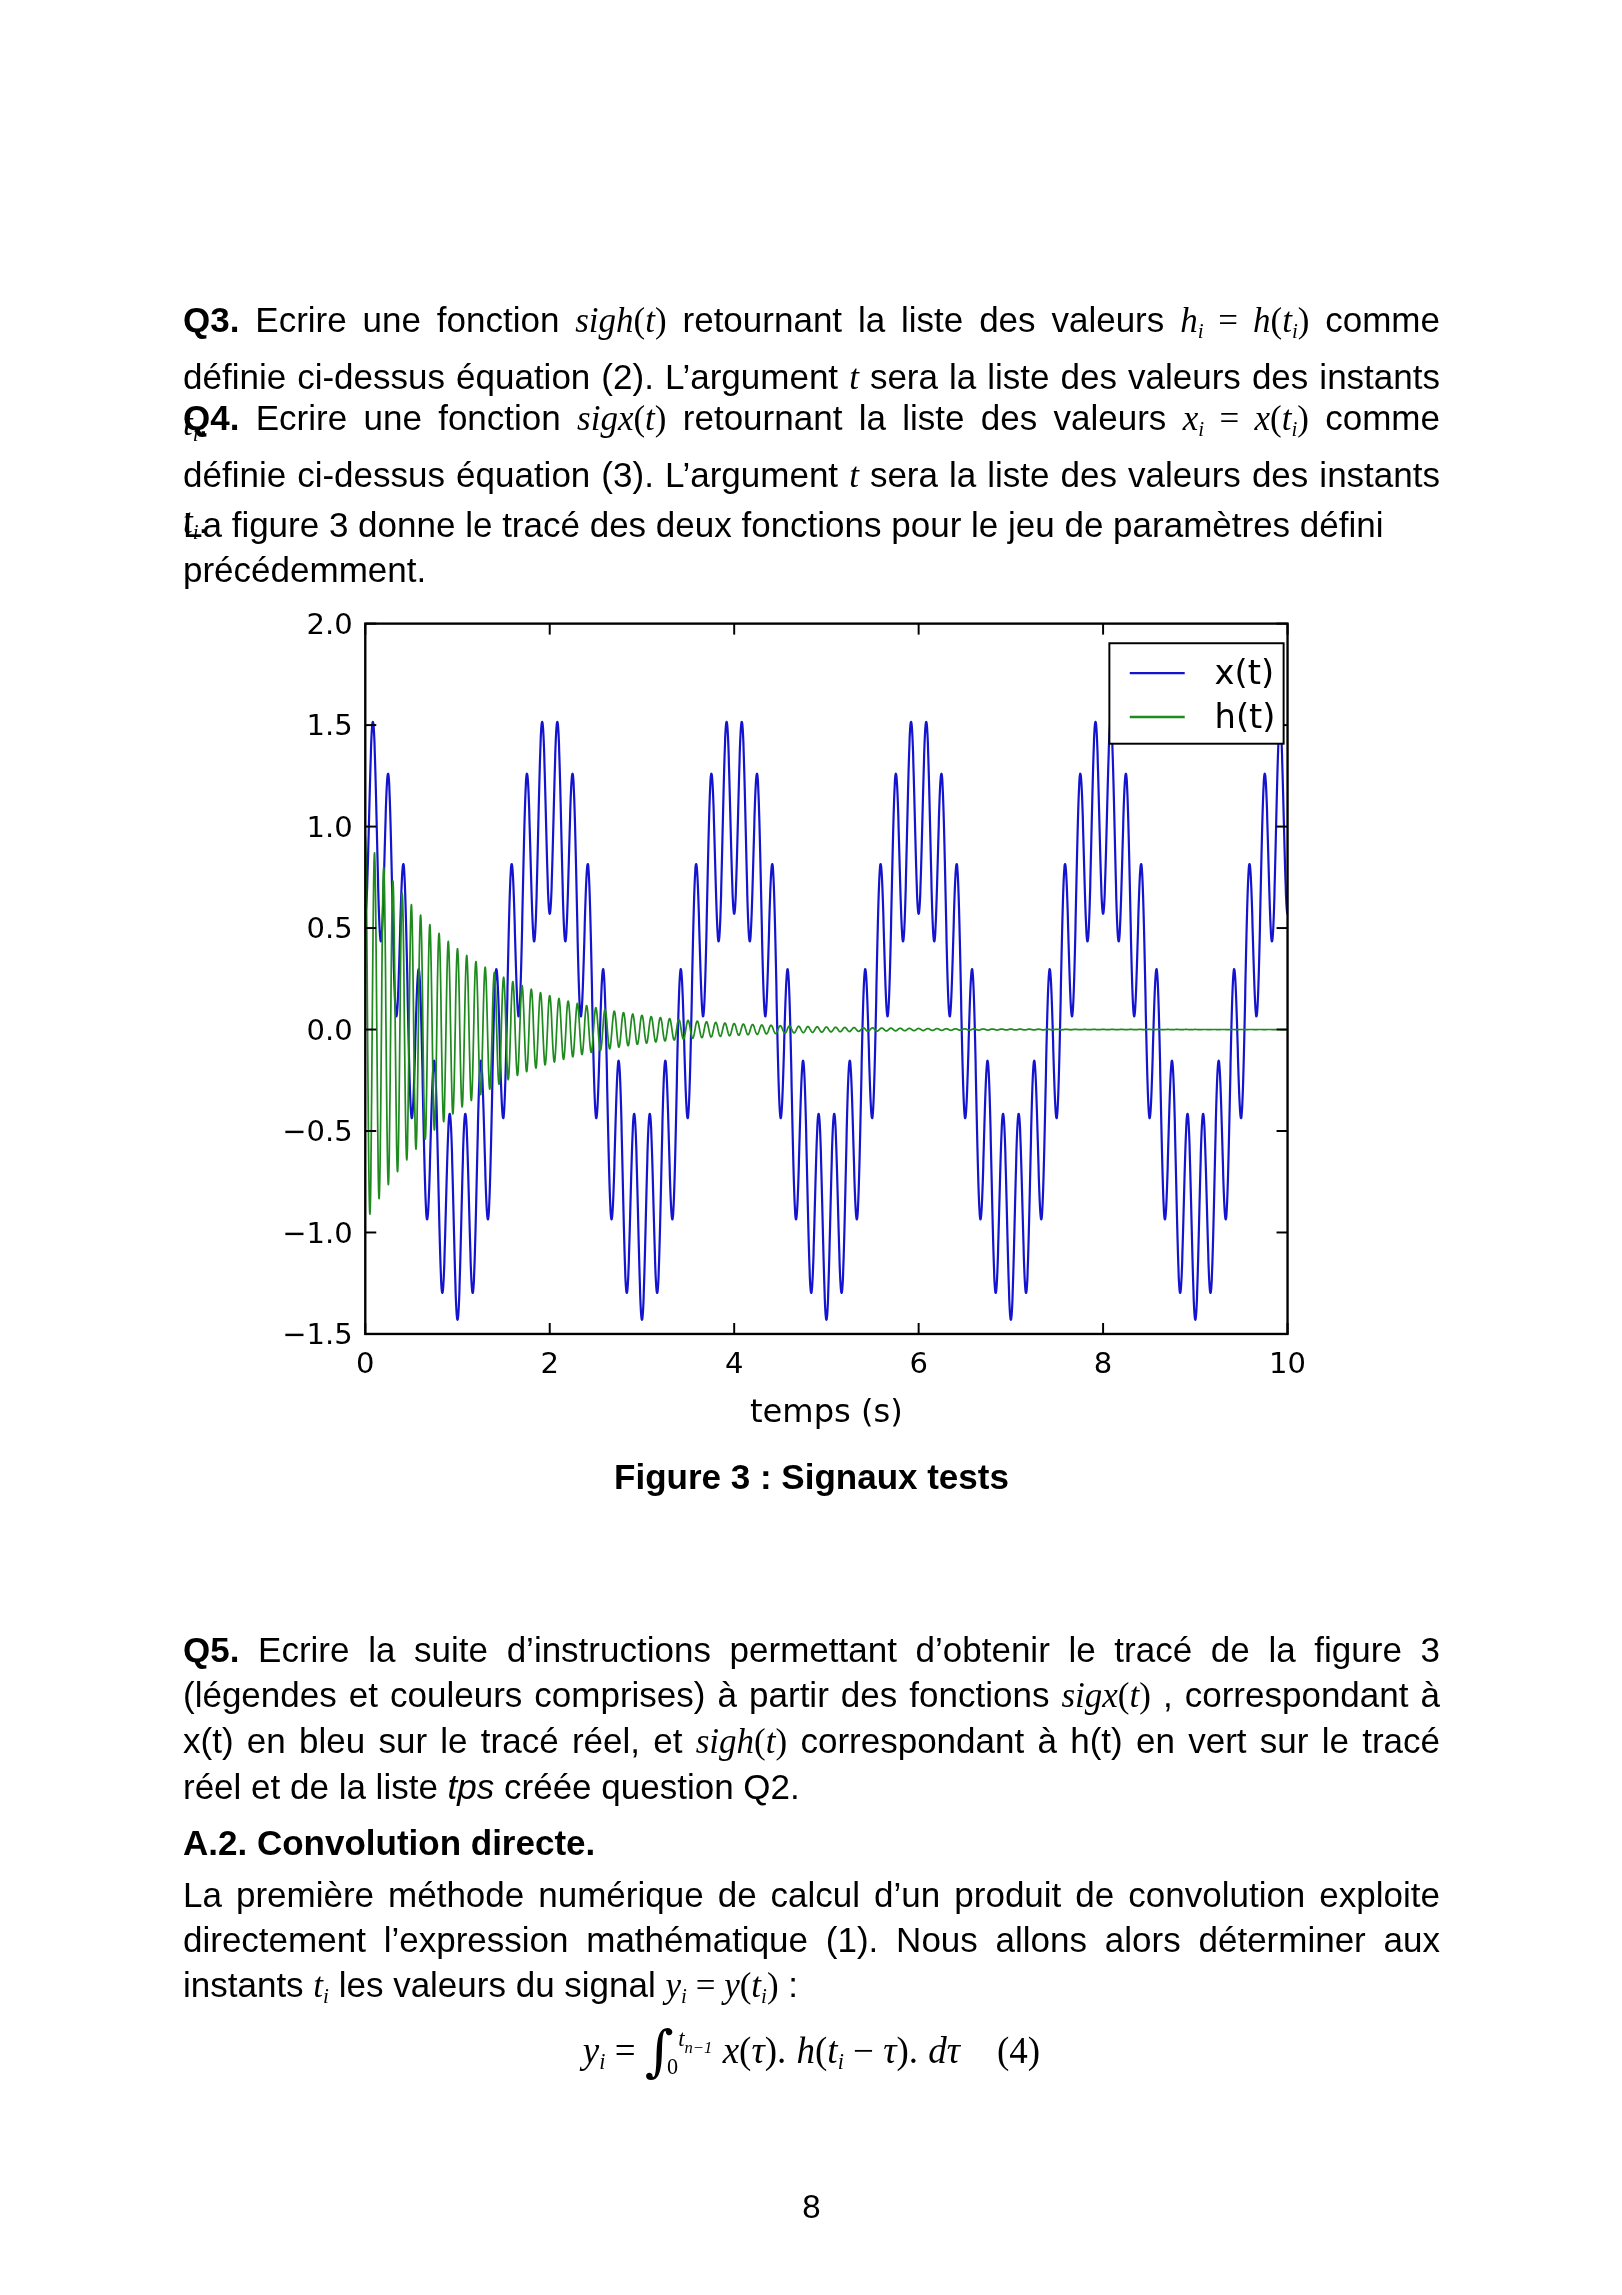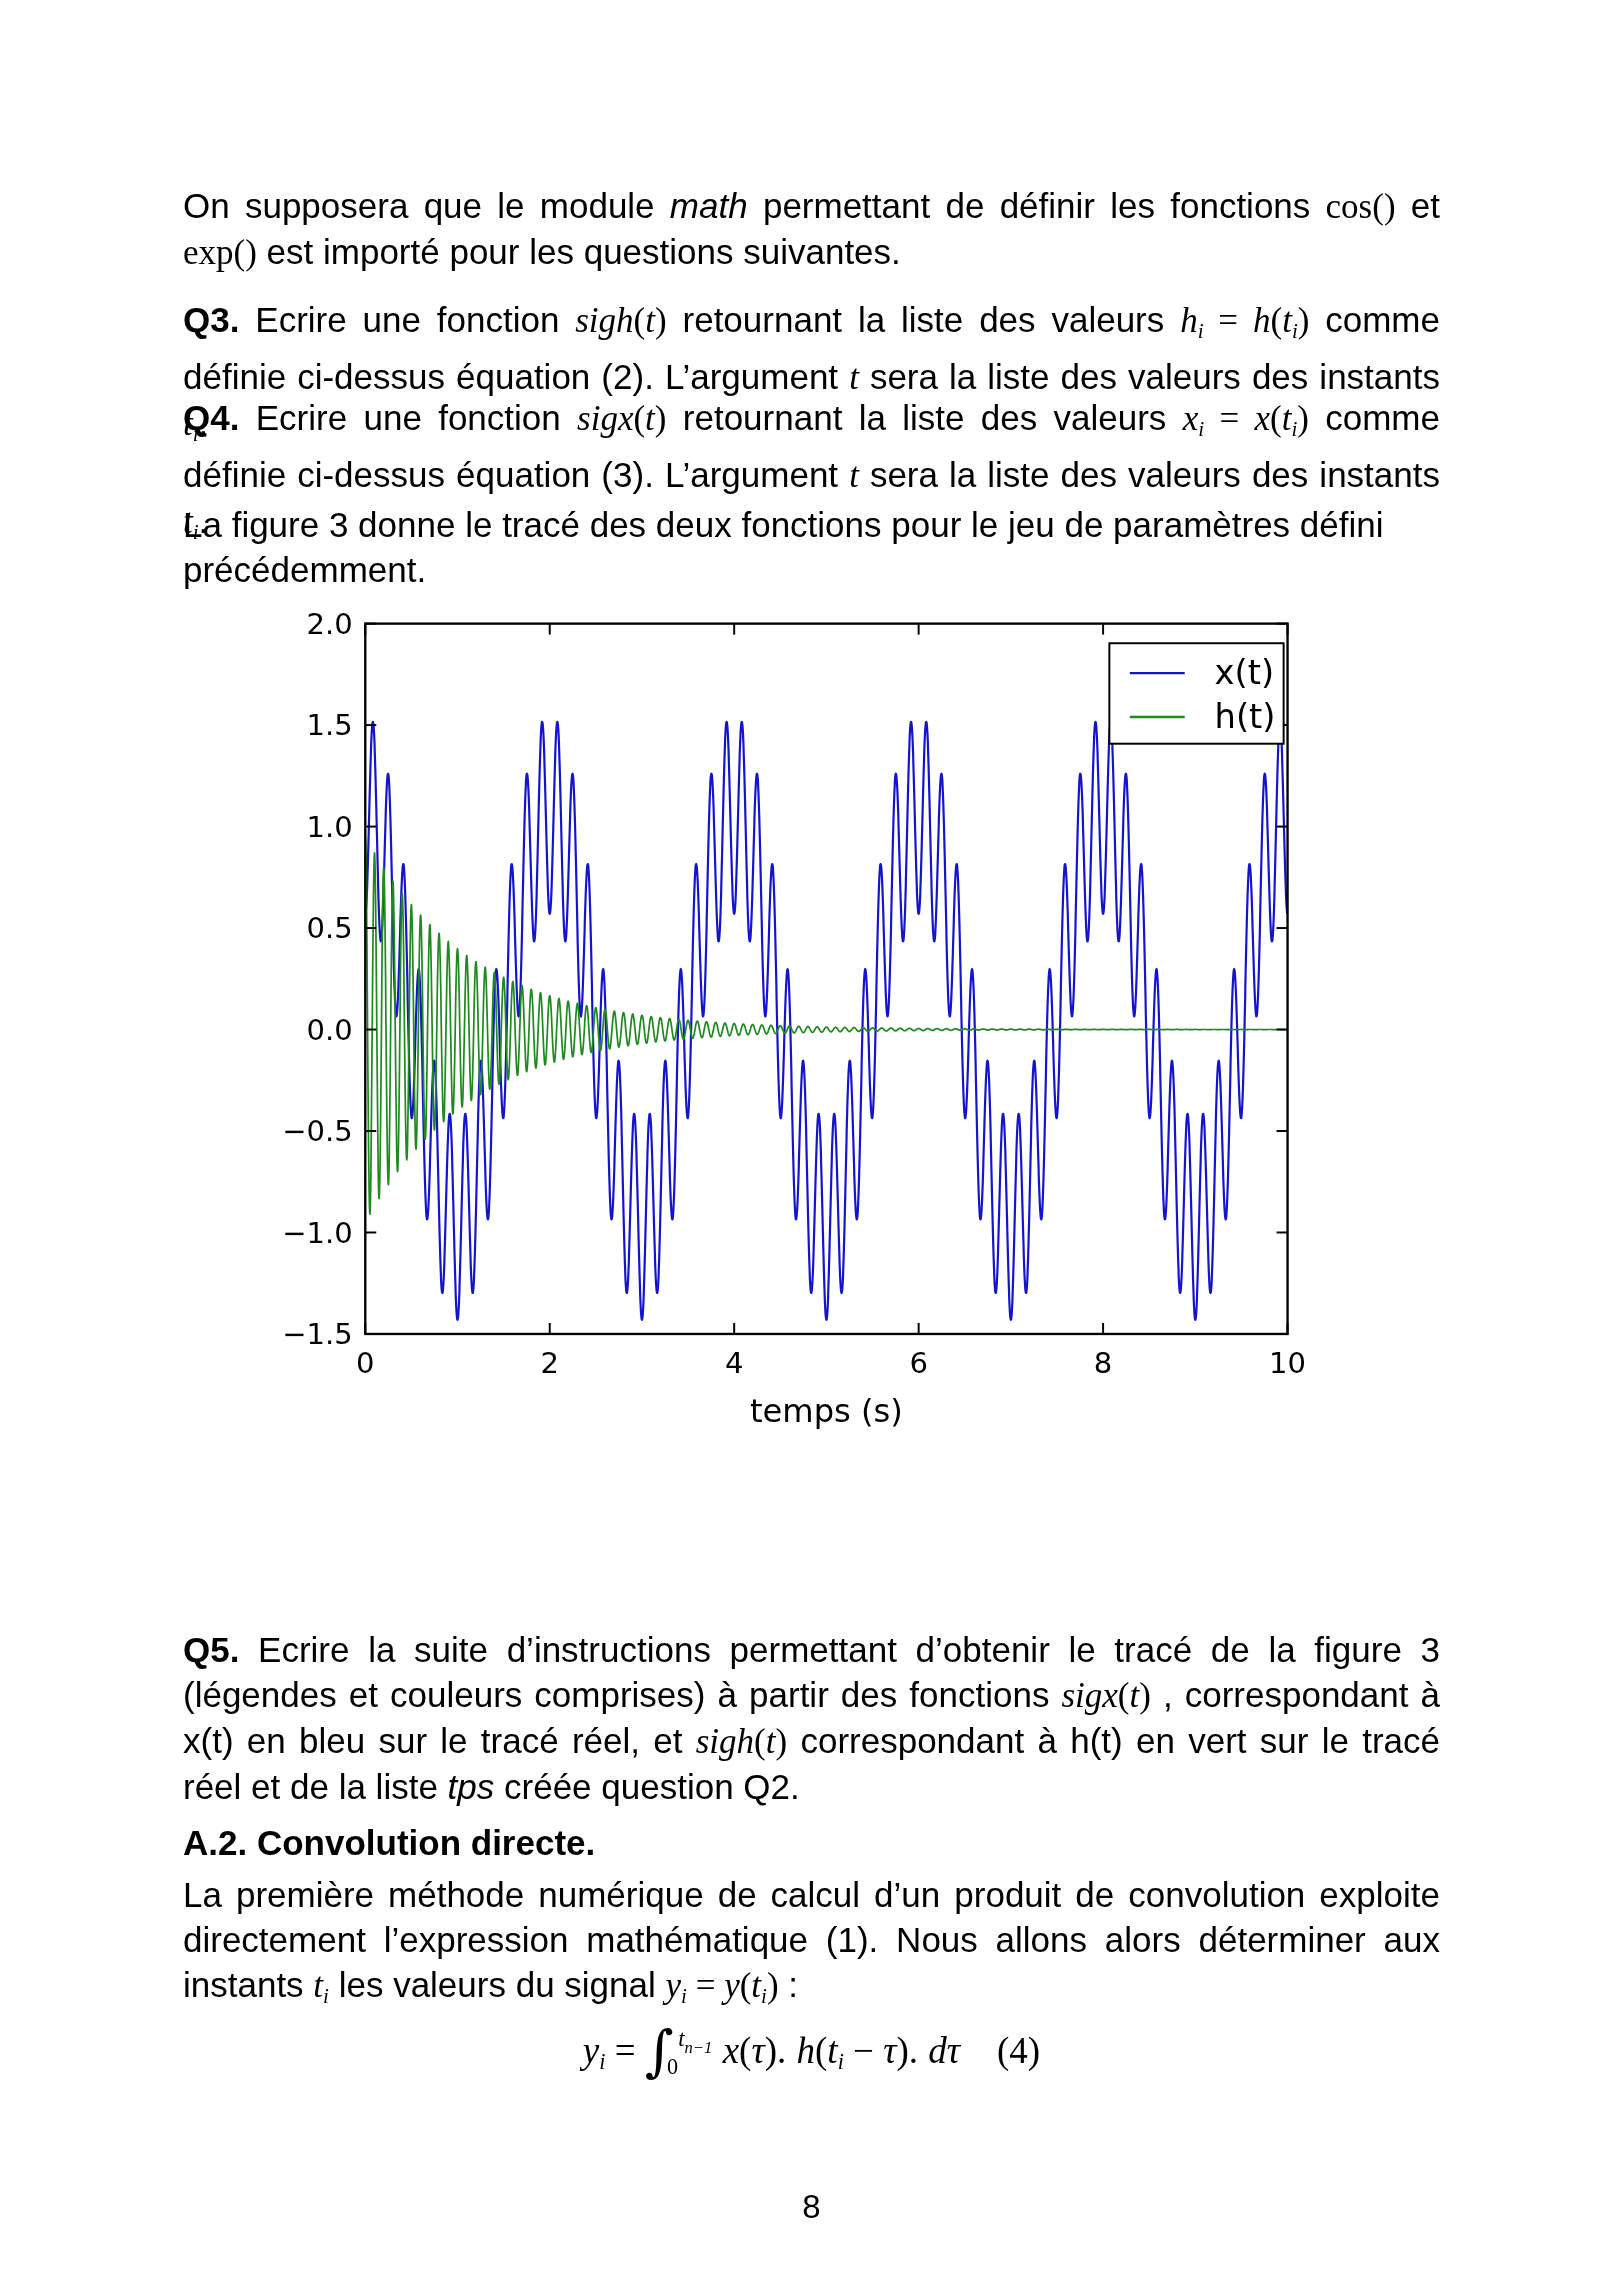--- a/index.html
+++ b/index.html
@@ -34,21 +34,20 @@
   .equation{font-size:37px;white-space:pre-wrap;}
   .caption{font-weight:bold;}
   .pagenum{font-size:33px;}
   svg text{font-family:"DejaVu Sans",sans-serif;}
 </style>
 </head>
 <body>
 
 <div class="page">
 
-  <div class="block" style="top:183px"><span class="r-n">On supposera que le module </span><span class="r-i">math</span><span class="r-n"> permettant de définir les fonctions </span><span class="r-mr">cos()</span><span class="r-n"> et </span><span class="r-mr">exp()</span><span class="r-n"> est importé pour les questions suivantes.</span></div>
 
   <div class="block" style="top:297px"><span class="r-b">Q3.</span><span class="r-n"> Ecrire une fonction </span><span class="r-m">sigh</span><span class="r-mr">(</span><span class="r-m">t</span><span class="r-mr">)</span><span class="r-n"> retournant la liste des valeurs  </span><span class="r-m">h</span><span class="r-msub">i</span><span class="r-mr"> = </span><span class="r-m">h</span><span class="r-mr">(</span><span class="r-m">t</span><span class="r-msub">i</span><span class="r-mr">)</span><span class="r-n"> comme définie ci-dessus équation (2). L’argument </span><span class="r-m">t</span><span class="r-n"> sera la liste des valeurs des instants </span><span class="r-m">t</span><span class="r-msub">i</span><span class="r-n">.</span></div>
 
   <div class="block" style="top:395px"><span class="r-b">Q4.</span><span class="r-n"> Ecrire une fonction </span><span class="r-m">sigx</span><span class="r-mr">(</span><span class="r-m">t</span><span class="r-mr">)</span><span class="r-n"> retournant la liste des valeurs  </span><span class="r-m">x</span><span class="r-msub">i</span><span class="r-mr"> = </span><span class="r-m">x</span><span class="r-mr">(</span><span class="r-m">t</span><span class="r-msub">i</span><span class="r-mr">)</span><span class="r-n"> comme définie ci-dessus équation (3). L’argument </span><span class="r-m">t</span><span class="r-n"> sera la liste des valeurs des instants </span><span class="r-m">t</span><span class="r-msub">i</span><span class="r-n">.</span></div>
 
   <div class="block single" style="top:502px"><span class="r-n">La figure 3 donne le tracé des deux fonctions pour le jeu de paramètres défini précédemment.</span></div>
 
   <svg id="chart" style="position:absolute;left:0;top:604px" width="1623" height="832" viewBox="0 0 2067 1060">
       <defs>
         <clipPath id="pc">
@@ -109,20 +108,21 @@
       <text x="1052.5" y="1042" text-anchor="middle" font-size="41" fill="#000">temps (s)</text>
       <g>
         <rect x="1413" y="50" width="222" height="128" fill="#fff" stroke="#000" stroke-width="2.5"></rect>
         <line x1="1439" y1="88" x2="1509" y2="88" stroke="#1414cf" stroke-width="3"></line>
         <text x="1547" y="102" font-size="43" fill="#000">x(t)</text>
         <line x1="1439" y1="144" x2="1509" y2="144" stroke="#1f8b1f" stroke-width="3"></line>
         <text x="1547" y="158" font-size="43" fill="#000">h(t)</text>
       </g>
     </svg>
 
+  <div class="block center caption" style="top:1454px">Figure 3 : Signaux tests</div>
 
 
   <div class="block" style="top:1627px"><span class="r-b">Q5.</span><span class="r-n"> Ecrire la suite d’instructions permettant d’obtenir le tracé de la figure 3 (légendes et couleurs comprises) à partir des fonctions </span><span class="r-m">sigx</span><span class="r-mr">(</span><span class="r-m">t</span><span class="r-mr">)</span><span class="r-n"> , correspondant à x(t) en bleu sur le tracé réel, et  </span><span class="r-m">sigh</span><span class="r-mr">(</span><span class="r-m">t</span><span class="r-mr">)</span><span class="r-n"> correspondant à h(t) en vert sur le tracé réel et de la liste </span><span class="r-i">tps</span><span class="r-n"> créée question Q2.</span></div>
 
   <div class="block single bold" style="top:1820px">A.2. Convolution directe.</div>
 
   <div class="block" style="top:1872px"><span class="r-n">La première méthode numérique de calcul d’un produit de convolution exploite directement l’expression mathématique (1). Nous allons alors déterminer aux instants </span><span class="r-m">t</span><span class="r-msub">i</span><span class="r-n"> les valeurs du signal </span><span class="r-m">y</span><span class="r-msub">i</span><span class="r-mr"> = </span><span class="r-m">y</span><span class="r-mr">(</span><span class="r-m">t</span><span class="r-msub">i</span><span class="r-mr">)</span><span class="r-n"> :</span></div>
 
   <div class="block center equation" style="top:2016px"><span class="r-m">y</span><span class="r-msub">i</span><span class="r-mr"> = </span><span class="r-int">∫</span><span class="r-isub">0</span><span class="r-isup">t</span><span class="r-isupsub">n−1</span><span class="r-sp"> </span><span class="r-m">x</span><span class="r-mr">(</span><span class="r-m">τ</span><span class="r-mr">)</span><span class="r-mr">.</span><span class="r-sp"> </span><span class="r-m">h</span><span class="r-mr">(</span><span class="r-m">t</span><span class="r-msub">i</span><span class="r-mr"> − </span><span class="r-m">τ</span><span class="r-mr">)</span><span class="r-mr">.</span><span class="r-sp"> </span><span class="r-m">d</span><span class="r-m">τ</span><span class="r-mr">    (4)</span></div>
 

